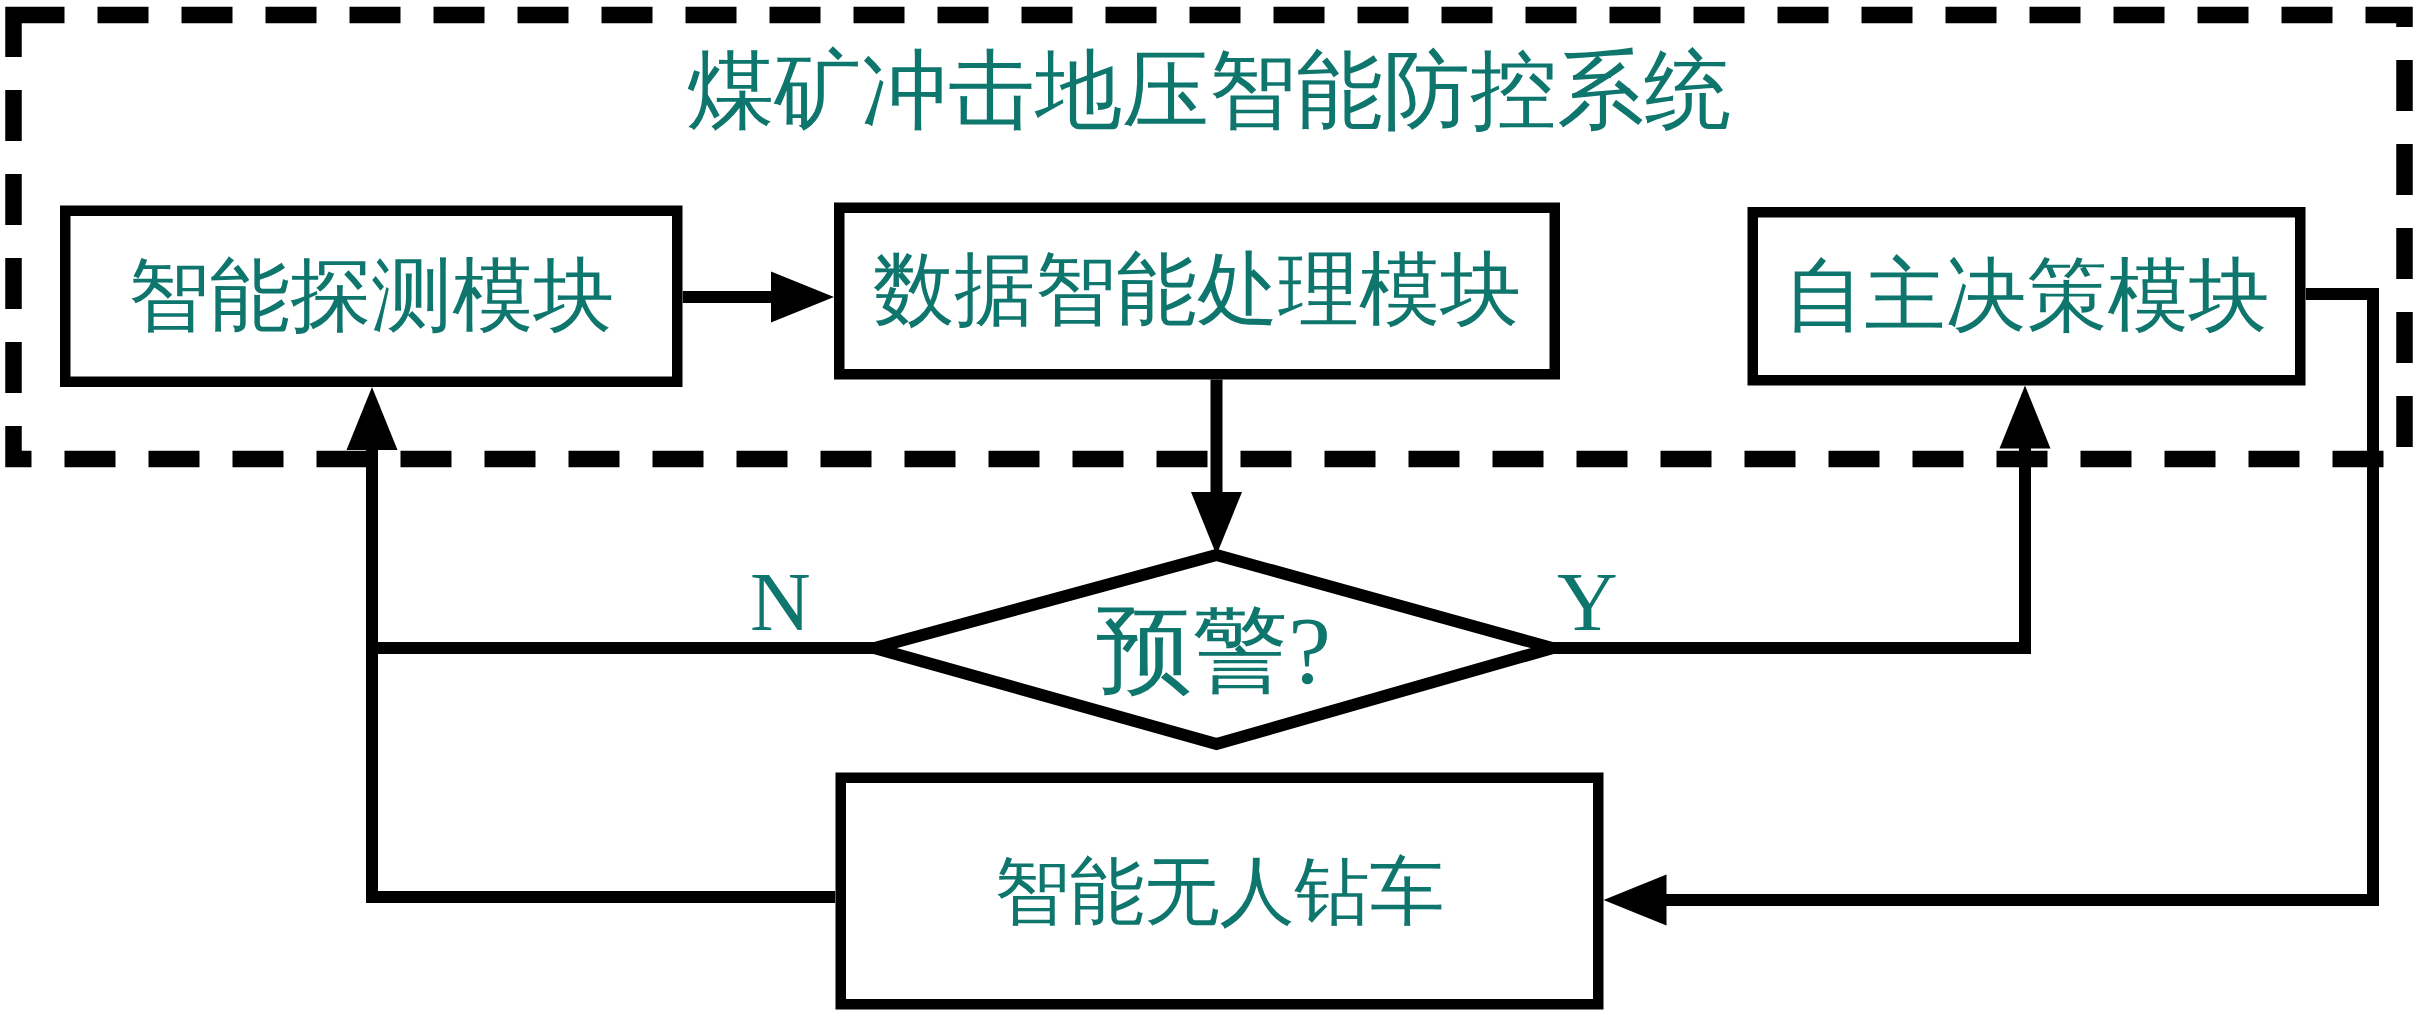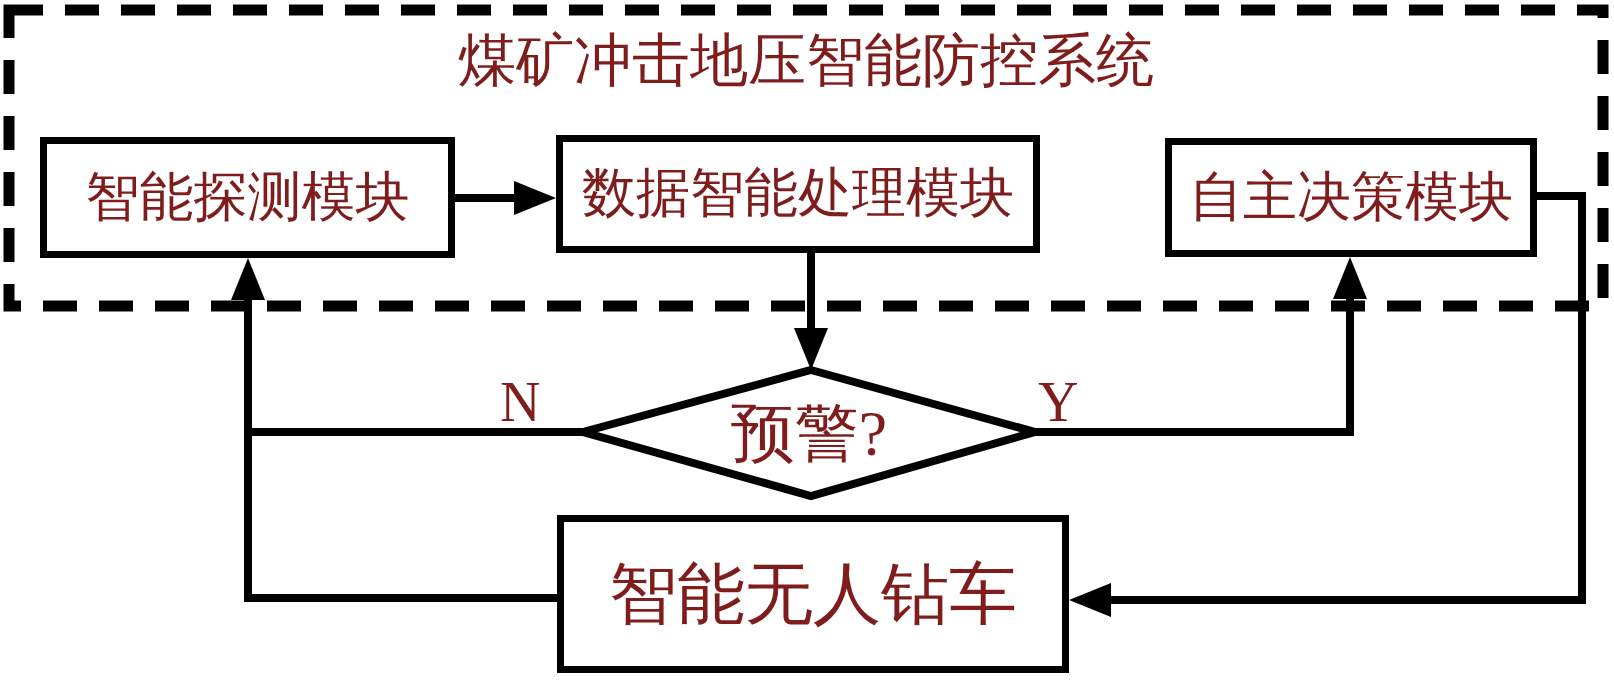--- a/index.html
+++ b/index.html
@@ -6,21 +6,21 @@
     margin: 0;
     padding: 0;
     background: #ffffff;
   }
   .stage {
     position: relative;
     width: 1614px;
     height: 685px;
     background: #ffffff;
     font-family: "Liberation Serif", "DejaVu Serif", serif;
-    color: #7f1d1d;
+    color: #0f766e;
     overflow: hidden;
   }
   .layer-svg {
     position: absolute;
     left: 0;
     top: 0;
   }
   .node-box {
     position: absolute;
     box-sizing: border-box;
@@ -54,21 +54,21 @@
     position: absolute;
     left: 583px;
     top: 402px;
     width: 452px;
     text-align: center;
     font-size: 64px;
     line-height: 1;
     white-space: nowrap;
   }
   .drill-lines {
-    font-size: 68px;
+    font-size: 50px;
     line-height: 1.5;
     white-space: nowrap;
   }
 </style>
 </head>
 <body>
 
 <div class="stage">
 
   <svg class="layer-svg" width="1614" height="685" viewBox="0 0 1614 685">

